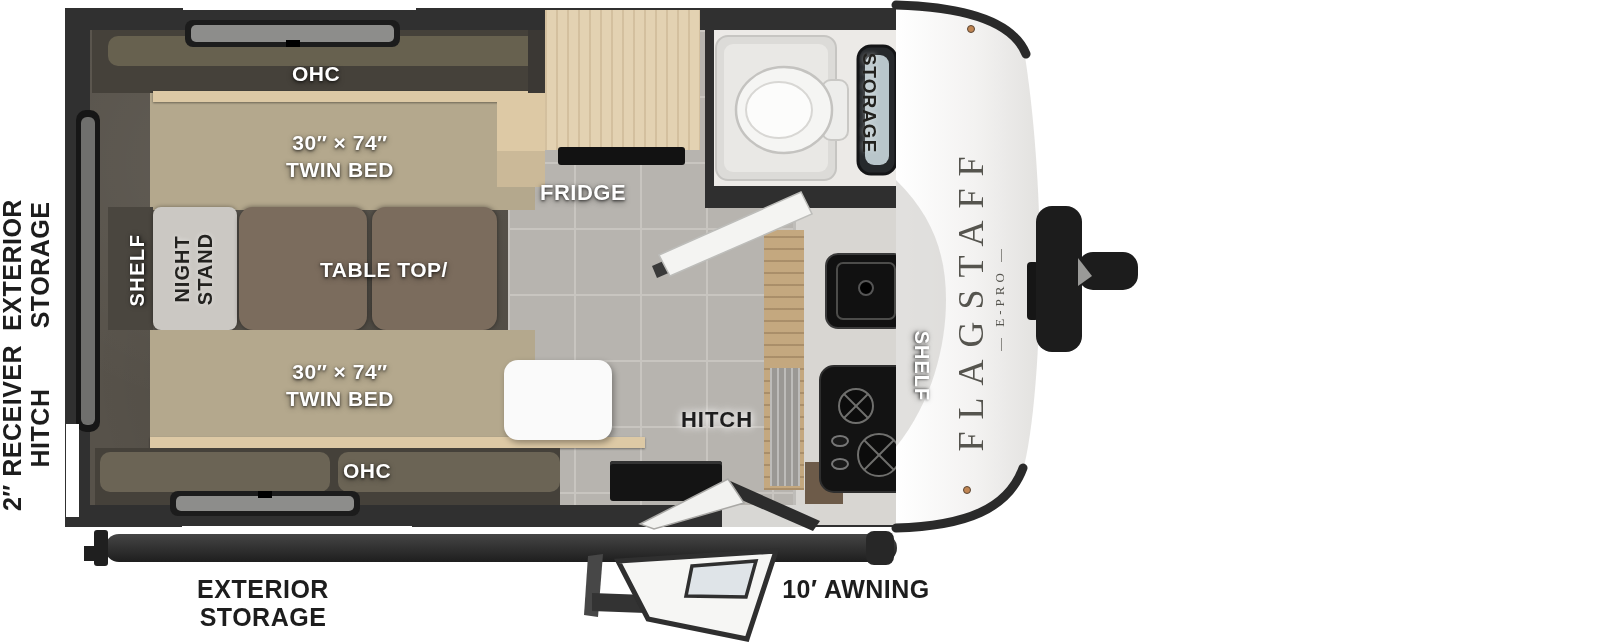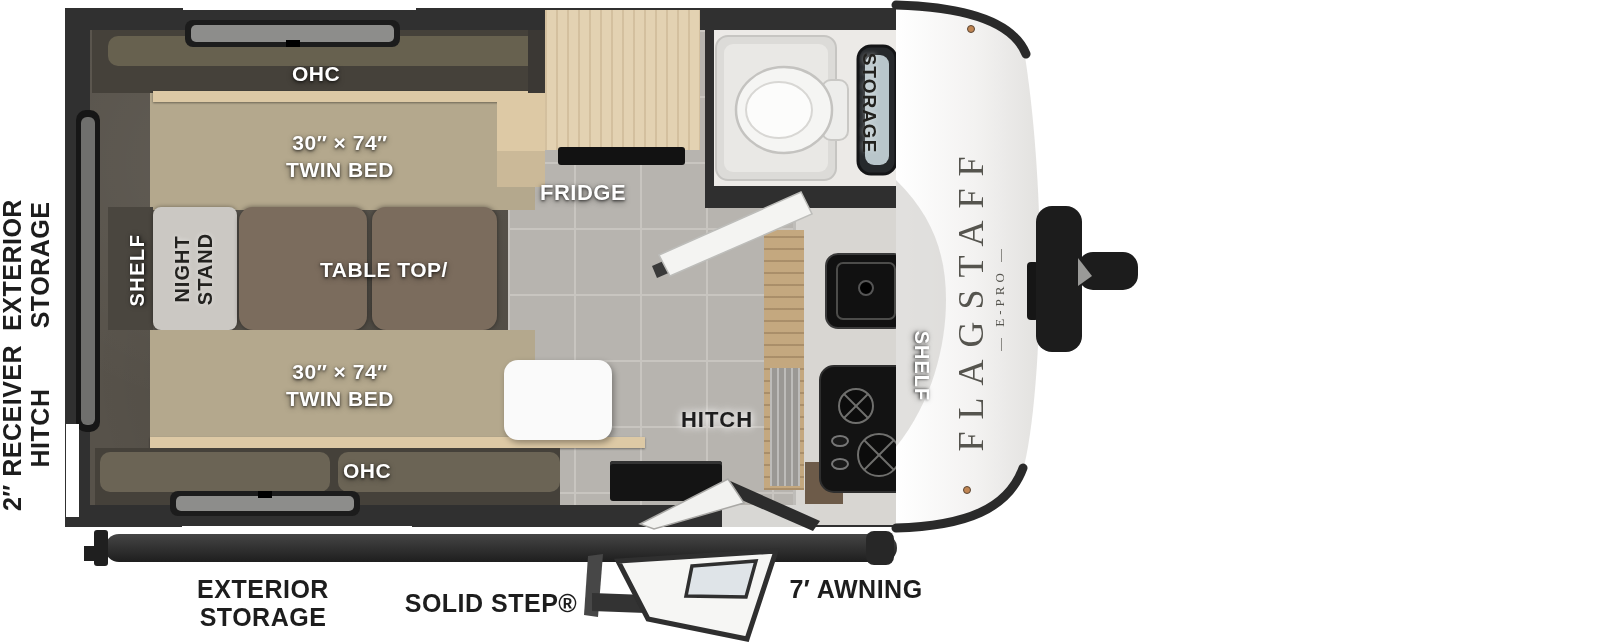--- a/index.html
+++ b/index.html
@@ -239,22 +239,21 @@
   </div>
   <div class="lbl lbl-ext rot-ccw" style="left:26px;top:428px;">
     <div>2″ RECEIVER</div>
     <div>HITCH</div>
   </div>
   <div class="lbl lbl-ext ctr" style="left:263px;top:603px;">
     <div>EXTERIOR</div>
     <div>STORAGE</div>
   </div>
   <div class="lbl lbl-ext ctr" style="left:491px;top:603px;">
-    <div>SOLID STEP®</div>
-  </div>
-  <div class="lbl lbl-ext ctr" style="left:856px;top:589px;">7′ AWNING</div>
+  </div>
+  <div class="lbl lbl-ext ctr" style="left:856px;top:589px;">10′ AWNING</div>
 
   <div class="lbl logo rot-ccw" style="left:979px;top:298px;">
     <div class="l1">FLAGSTAFF</div>
     <div class="l2">— E-PRO —</div>
   </div>
 
 </div>
 
 </body></html>

